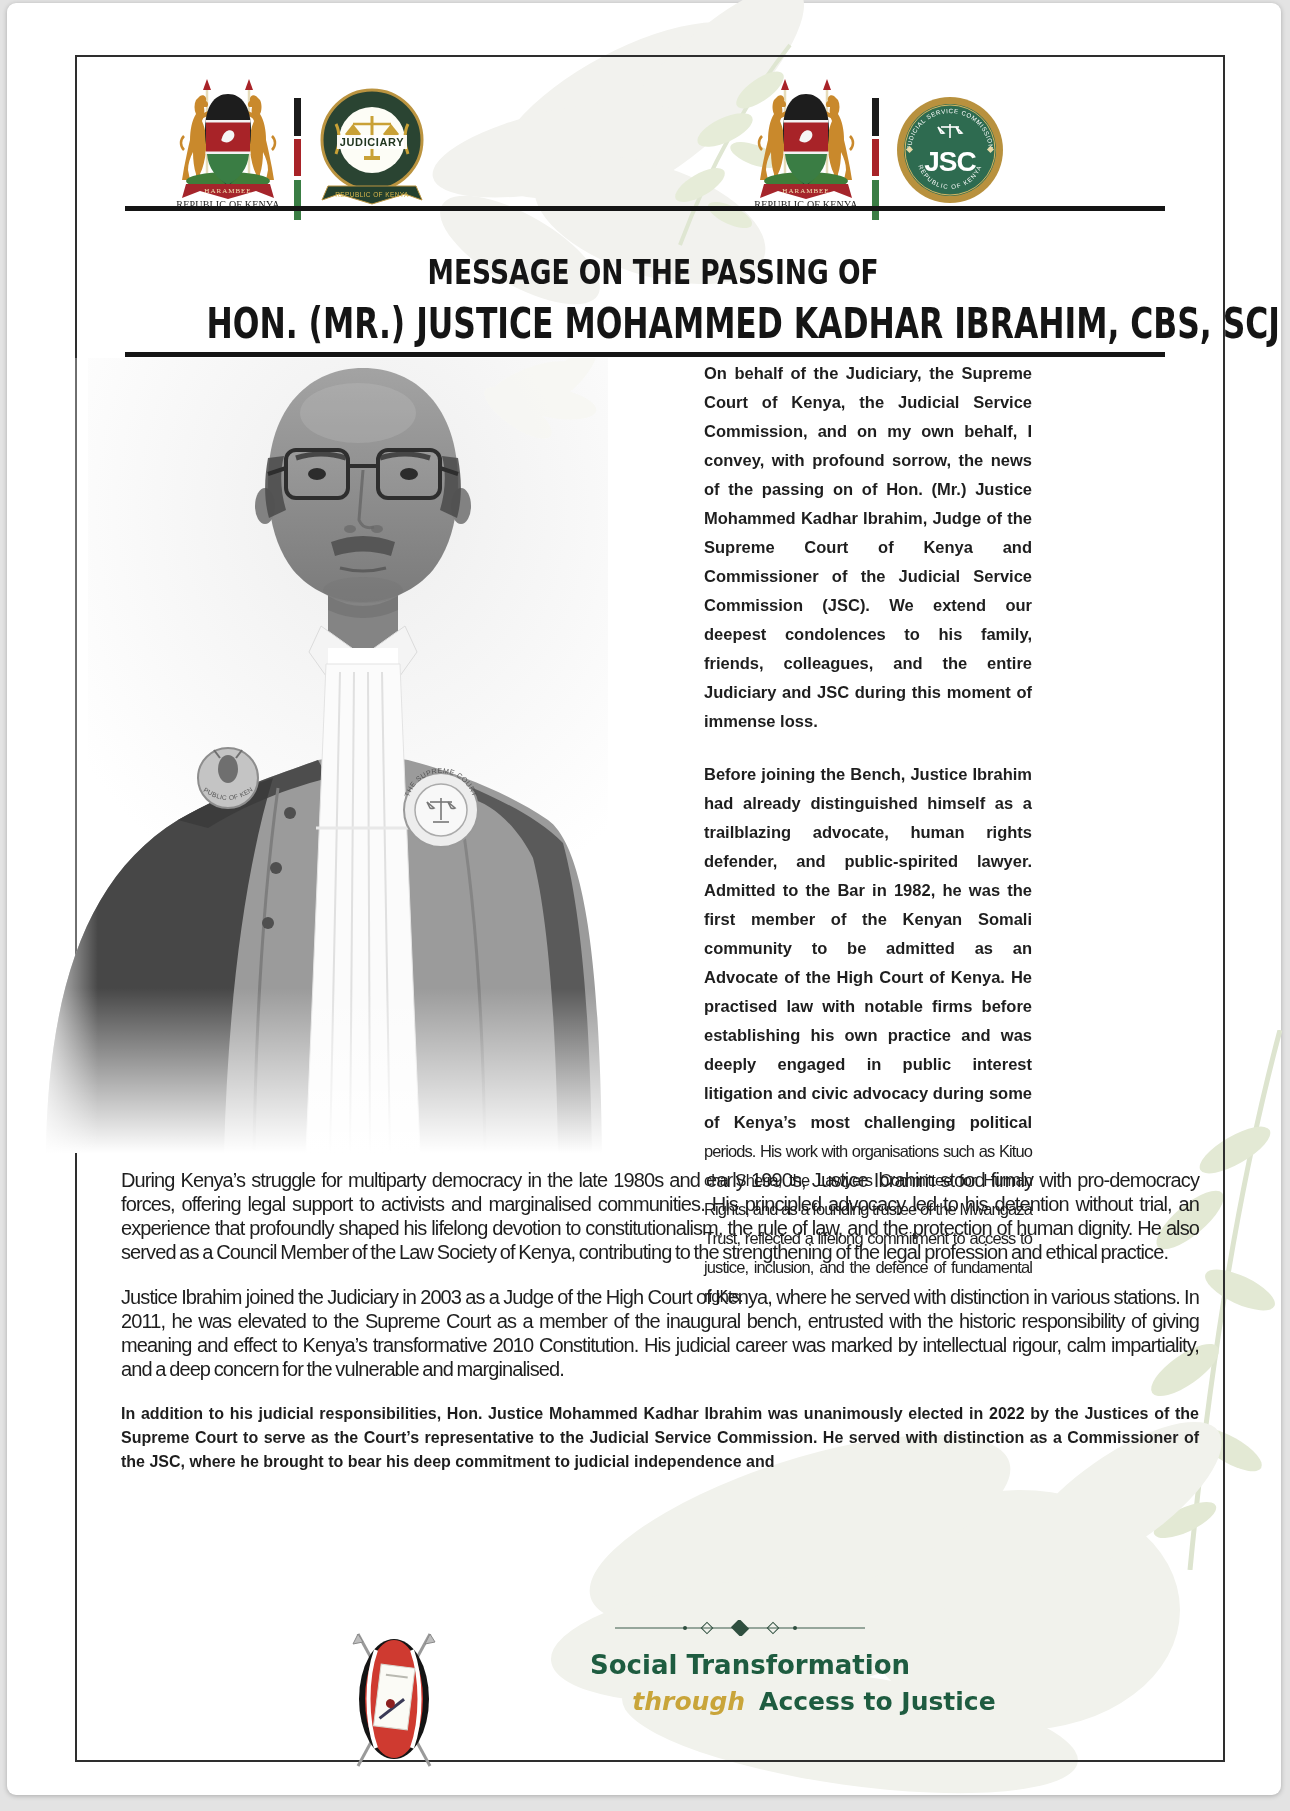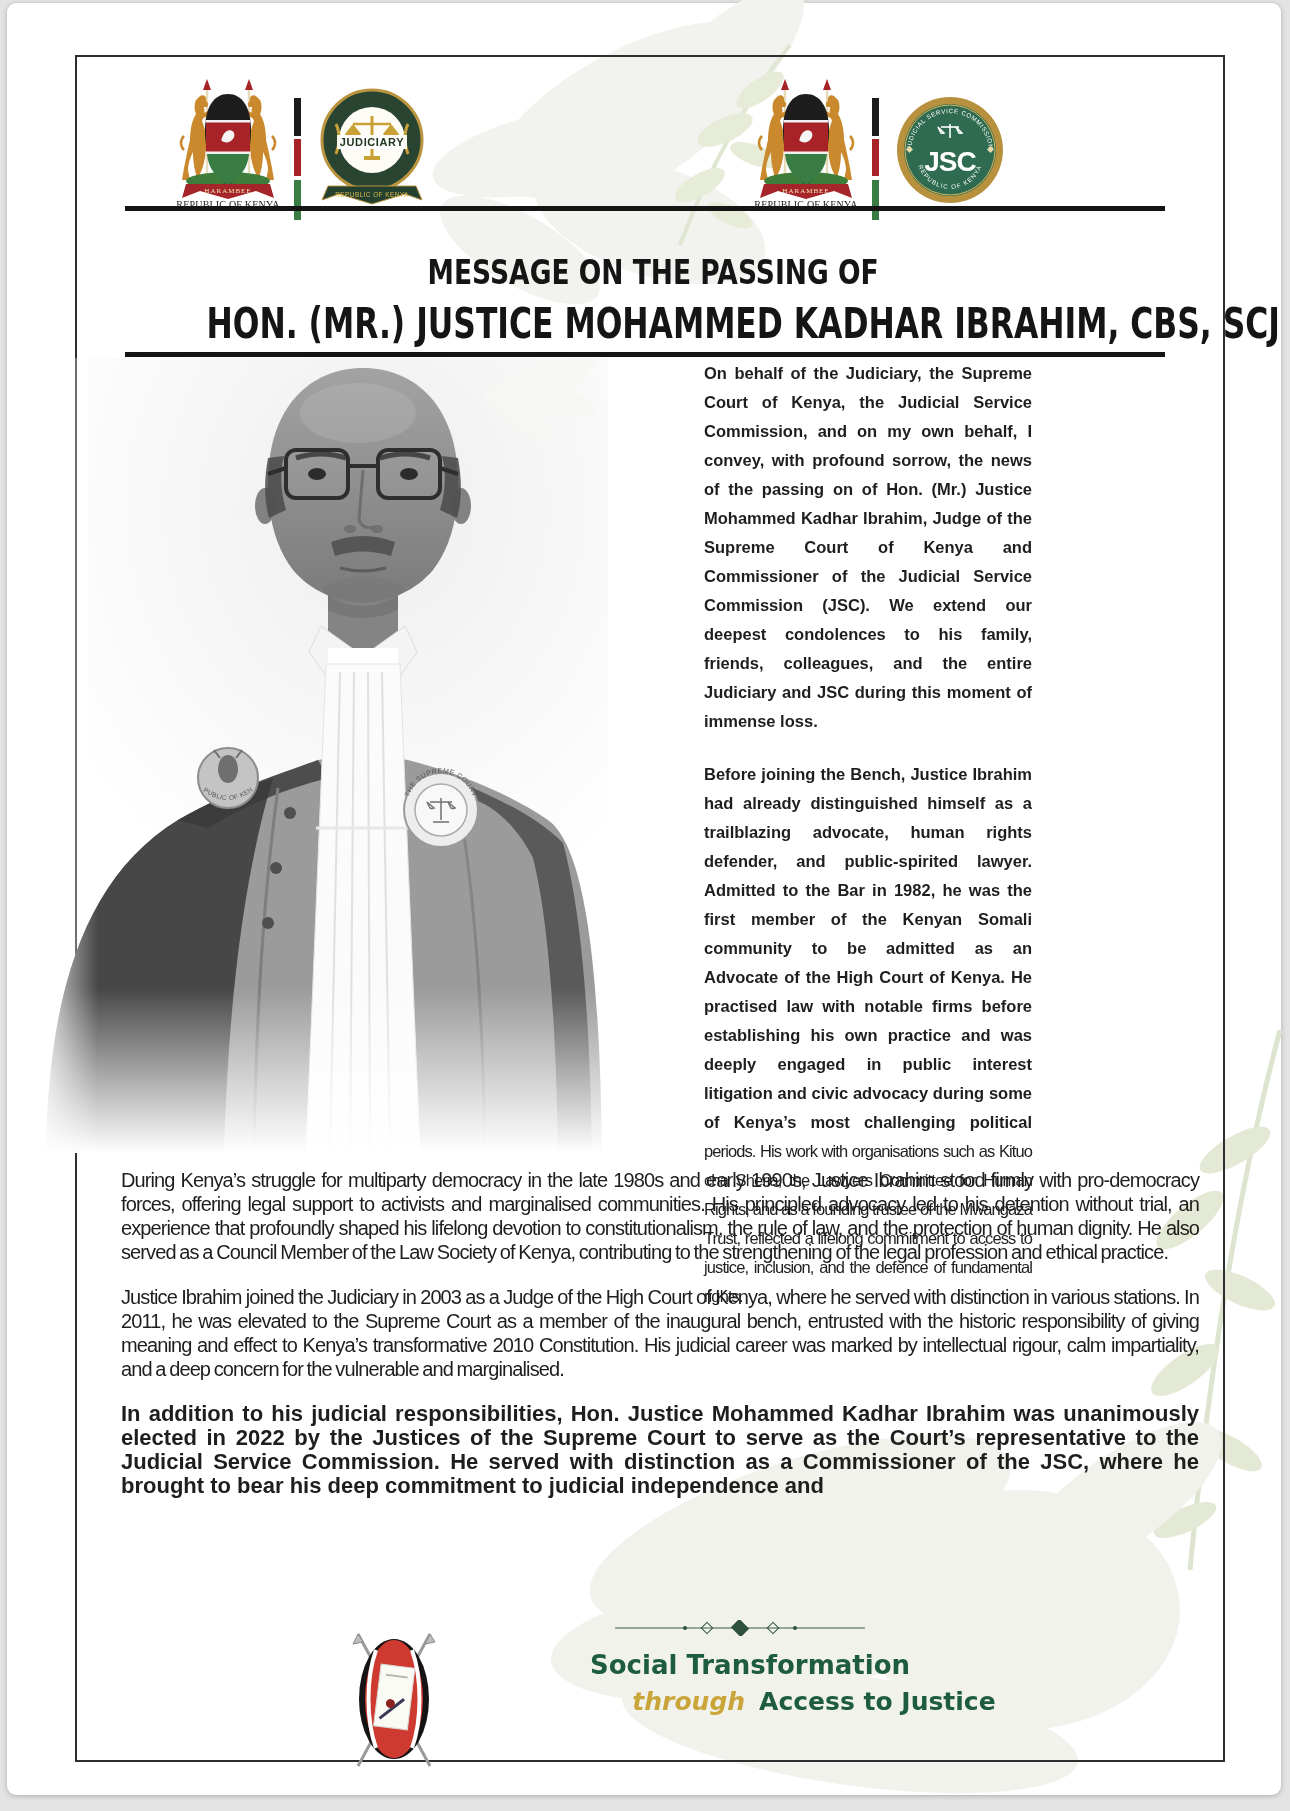--- a/index.html
+++ b/index.html
@@ -15,21 +15,21 @@
               font-weight:bold;color:#151515;}
   .t1{font-size:34px;transform:scaleX(.78);transform-origin:center;}
   .t2{font-size:43px;transform:scaleX(.73);transform-origin:center;}
   .bodytext{color:#1e1e1e;text-align:justify;}
   .font-round{font-family:"Liberation Sans",sans-serif;font-weight:bold;letter-spacing:0;}
   .font-cond{font-family:"Liberation Sans",sans-serif;font-weight:normal;letter-spacing:-0.9px;word-spacing:-1px;}
   .col-right{left:704px;top:359px;width:328px;font-size:16.5px;line-height:29px;}
   .col-right p{margin:0 0 24px 0;}
   .fullcol{left:121px;top:1168px;width:1078px;font-size:20px;line-height:24px;}
   .fullcol p{margin:0 0 21px 0;}
-  .fullcol p.round{font-size:22px;}
+  .fullcol p.round{font-size:16px;}
   .footer-text{left:430px;top:1650px;width:640px;font-family:"DejaVu Sans",sans-serif;text-align:center;}
   .motto1{font-size:26px;font-weight:bold;color:#1e5c40;}
   .motto2{margin-top:7px;padding-left:128px;font-size:25px;}
   .motto-through{font-style:italic;font-weight:bold;color:#c9a53a;margin-right:14px;}
   .motto-rest{font-weight:bold;color:#1e5c40;margin-top:24px;}
   .flagbar{width:7px;height:122px;
     background:linear-gradient(180deg,#1b1b1b 0 31%,#ffffff 31% 34%,#a82328 34% 64%,#ffffff 64% 67%,#3a7d44 67% 100%);}
   svg text{font-family:"Liberation Sans",sans-serif;}
   .serif{font-family:"Liberation Serif",serif;}
 </style>

